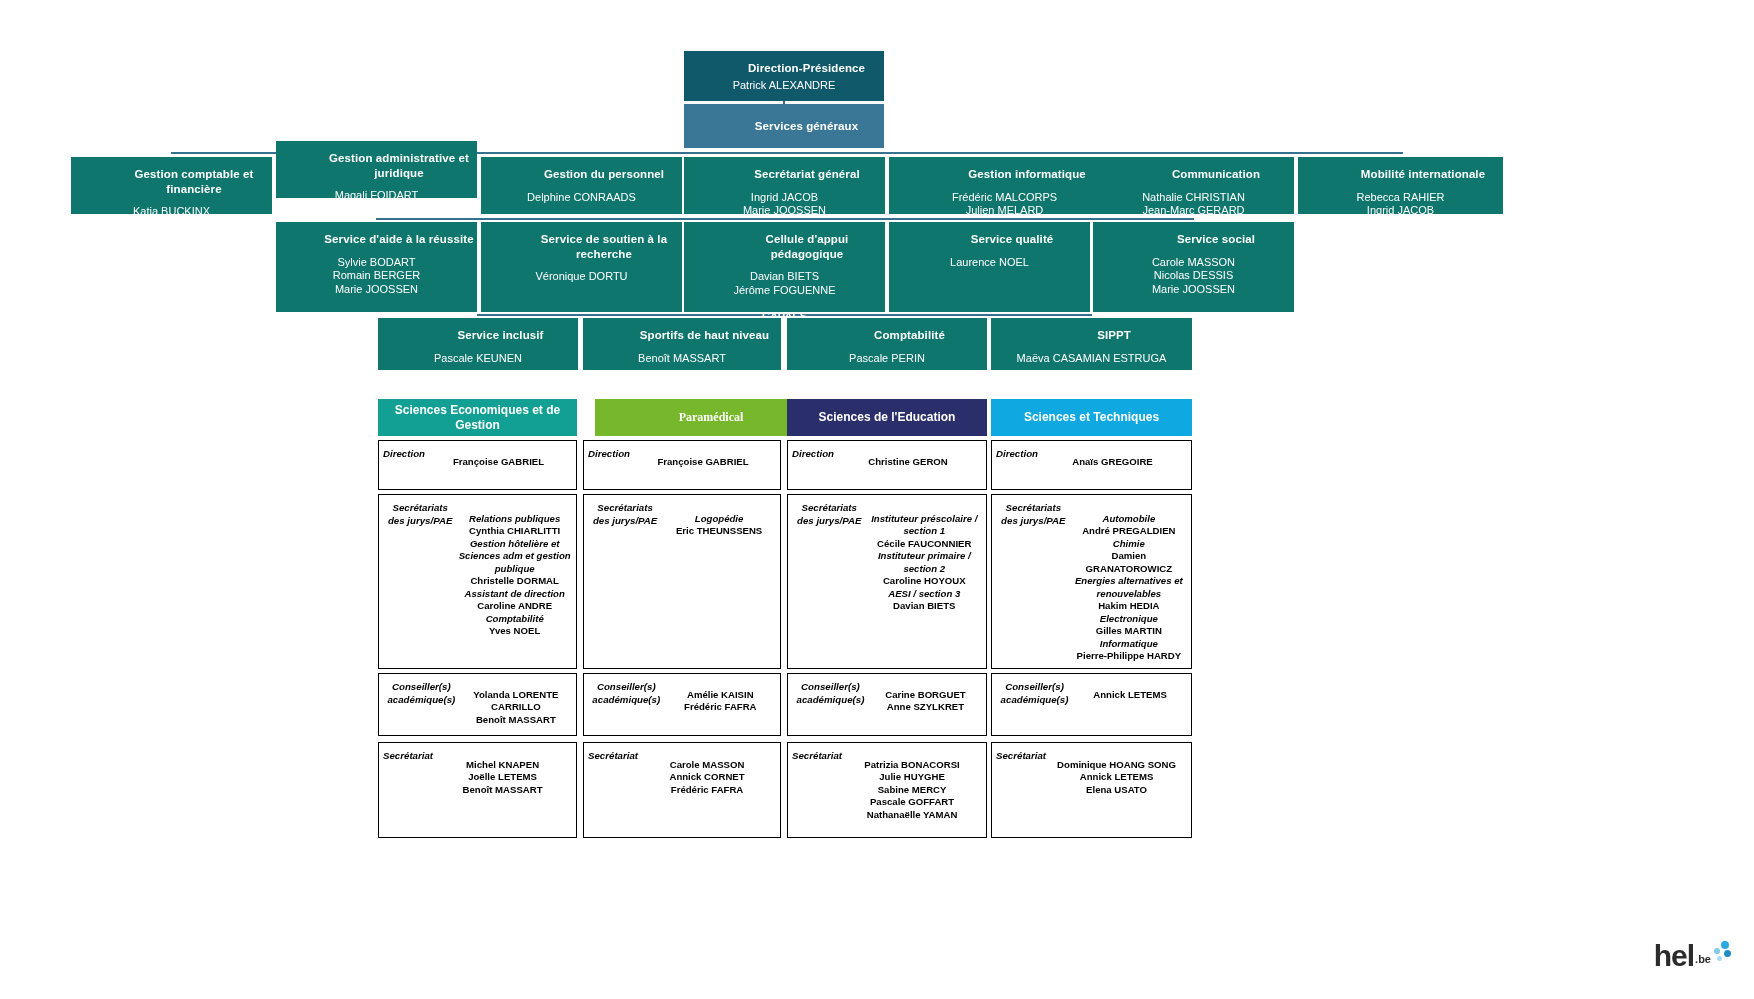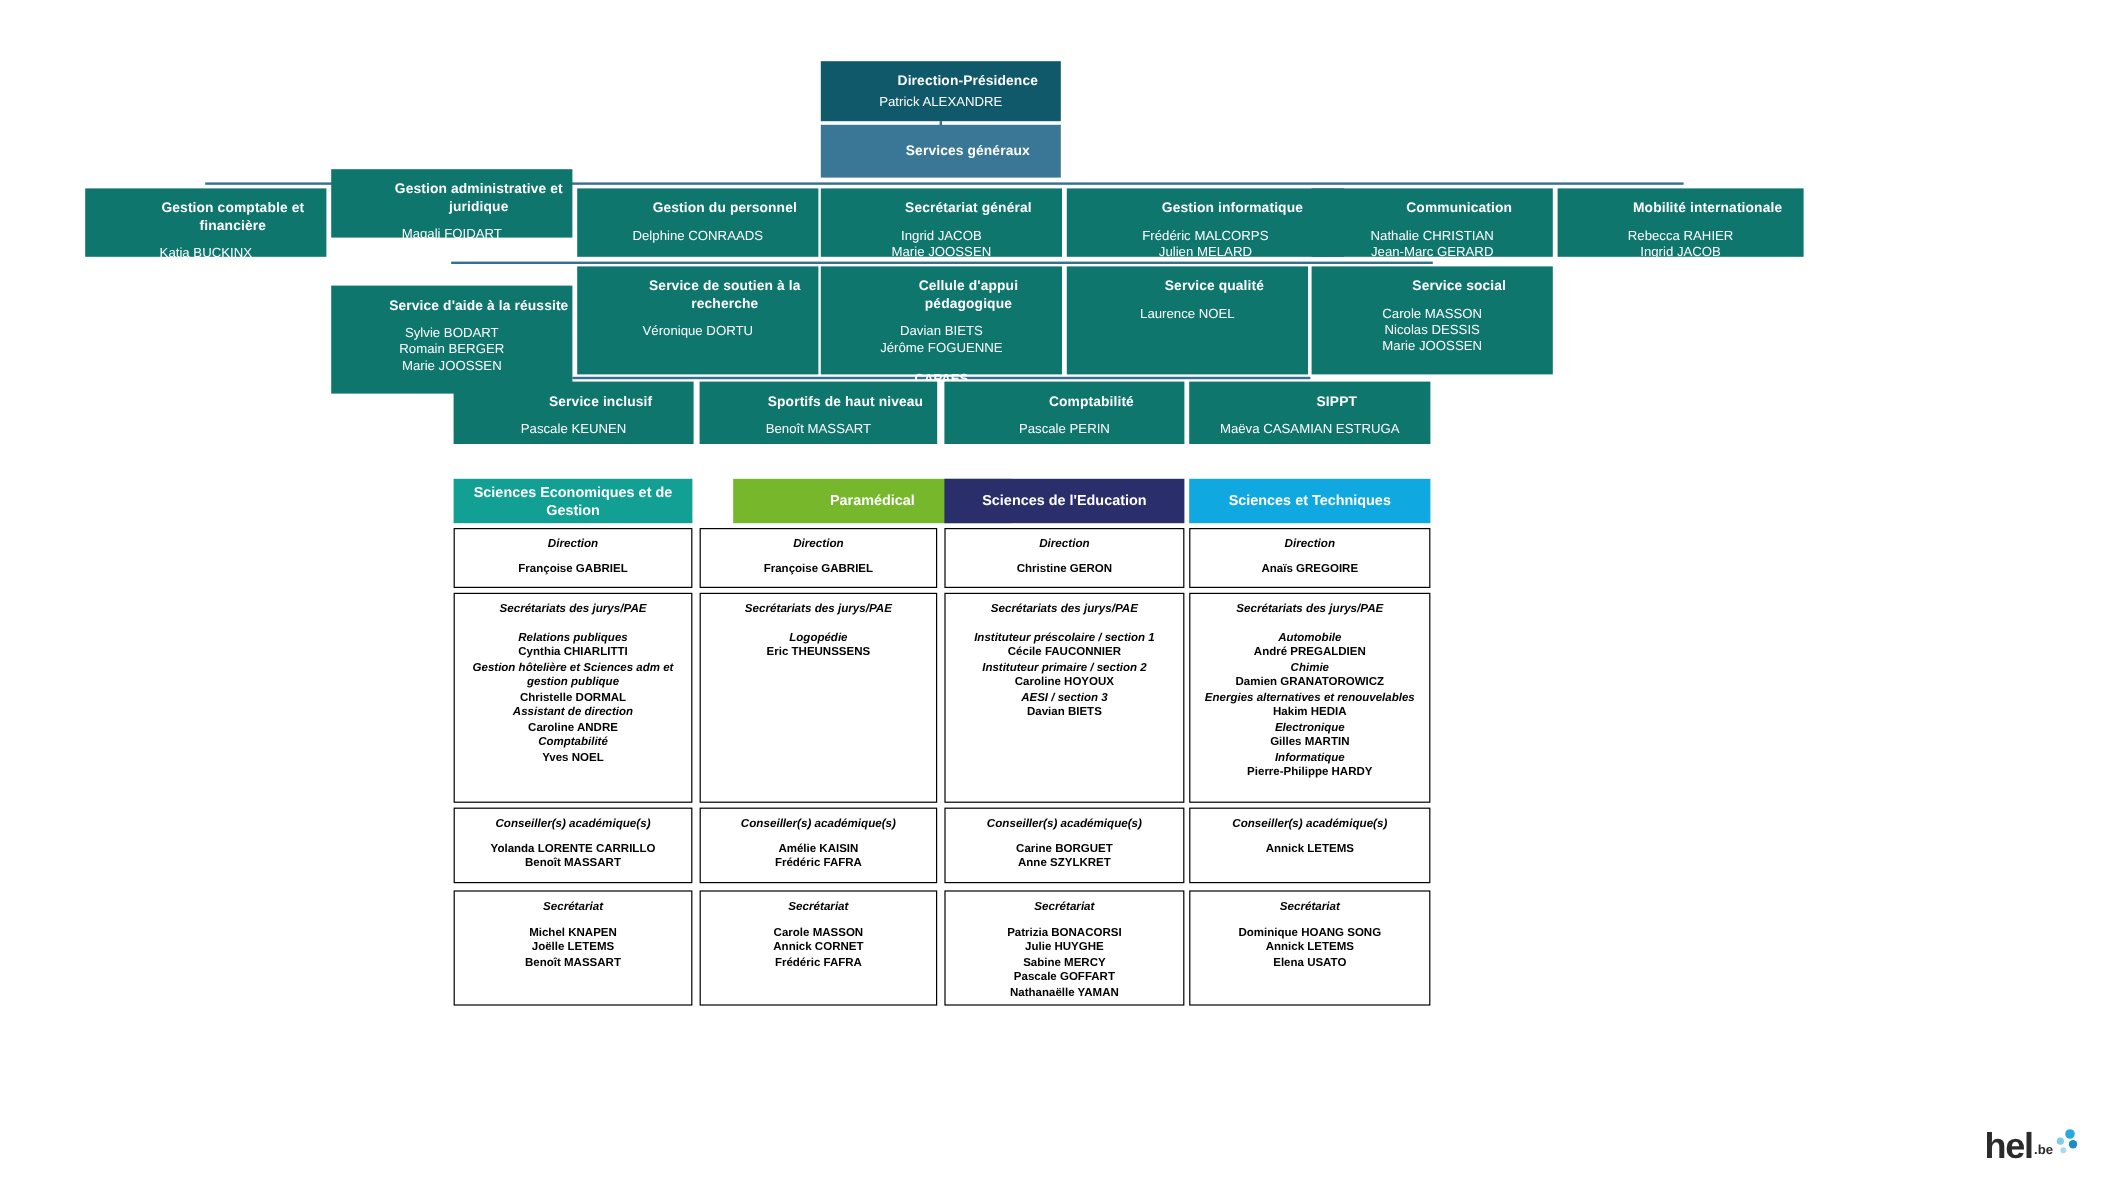--- a/index.html
+++ b/index.html
@@ -56,21 +56,21 @@
     line-height: 1.25;
   }
   .fac-cell {
     position: absolute;
     border: 1.6px solid #000;
     background: #fff;
     color: #000;
     text-align: center;
     font-size: 9.6px;
     display: flex;
-    flex-direction: column;
+    flex-direction: row;
     padding: 7px 4px 6px;
     line-height: 1.32;
   }
   .fac-cell .ch { font-weight: bold; font-style: italic; font-size: 9.7px; }
   .fac-cell .body { margin-top: 11px; width: 100%; }
   .fac-cell .body .it { font-style: italic; font-weight: bold; }
   .fac-cell .body .nm { font-weight: bold; }
   .fac-cell .body div { line-height: 1.30; }
 
   
@@ -148,21 +148,21 @@
   </div>
 
   <div class="box dept" style="left:1298px;top:157px;width:205px;height:57px;">
     <span class="t">Mobilité internationale</span>
     <div class="n">
       <div>Rebecca RAHIER</div>
       <div>Ingrid JACOB</div>
     </div>
   </div>
 
-  <div class="box dept" style="left:276px;top:238px;width:201px;height:90px;">
+  <div class="box dept" style="left:276px;top:222px;width:201px;height:90px;">
     <span class="t">Service d'aide à la réussite</span>
     <div class="n">
       <div>Sylvie BODART</div>
       <div>Romain BERGER</div>
       <div>Marie JOOSSEN</div>
     </div>
   </div>
 
   <div class="box dept" style="left:481px;top:222px;width:201px;height:90px;">
     <span class="t">Service de soutien à la recherche</span>
@@ -221,21 +221,21 @@
   </div>
 
   <div class="box dept" style="left:991px;top:318px;width:201px;height:52px;">
     <span class="t">SIPPT</span>
     <div class="n">
       <div>Maëva CASAMIAN ESTRUGA</div>
     </div>
   </div>
 
   <div class="fac-head" style="left:378px;top:399px;width:199px;height:37px;background:#13A094;">Sciences Economiques et de Gestion</div>
-  <div class="fac-head" style="left:611px;top:399px;width:232px;height:37px;background:#76B72B;">Paramédical</div>
+  <div class="fac-head" style="left:595px;top:399px;width:232px;height:37px;background:#76B72B;font-family:Liberation Serif, serif;">Paramédical</div>
   <div class="fac-head" style="left:787px;top:399px;width:200px;height:37px;background:#2A2F6B;">Sciences de l'Education</div>
   <div class="fac-head" style="left:991px;top:399px;width:201px;height:37px;background:#0FA8E0;">Sciences et Techniques</div>
 
   <div class="fac-cell" style="left:378px;top:440px;width:199px;height:50px;">
     <span class="ch">Direction</span>
     <div class="body" style="margin-top:8px;">
       <div class="nm">Françoise GABRIEL</div>
     </div>
   </div>
   <div class="fac-cell" style="left:583px;top:440px;width:198px;height:50px;">

